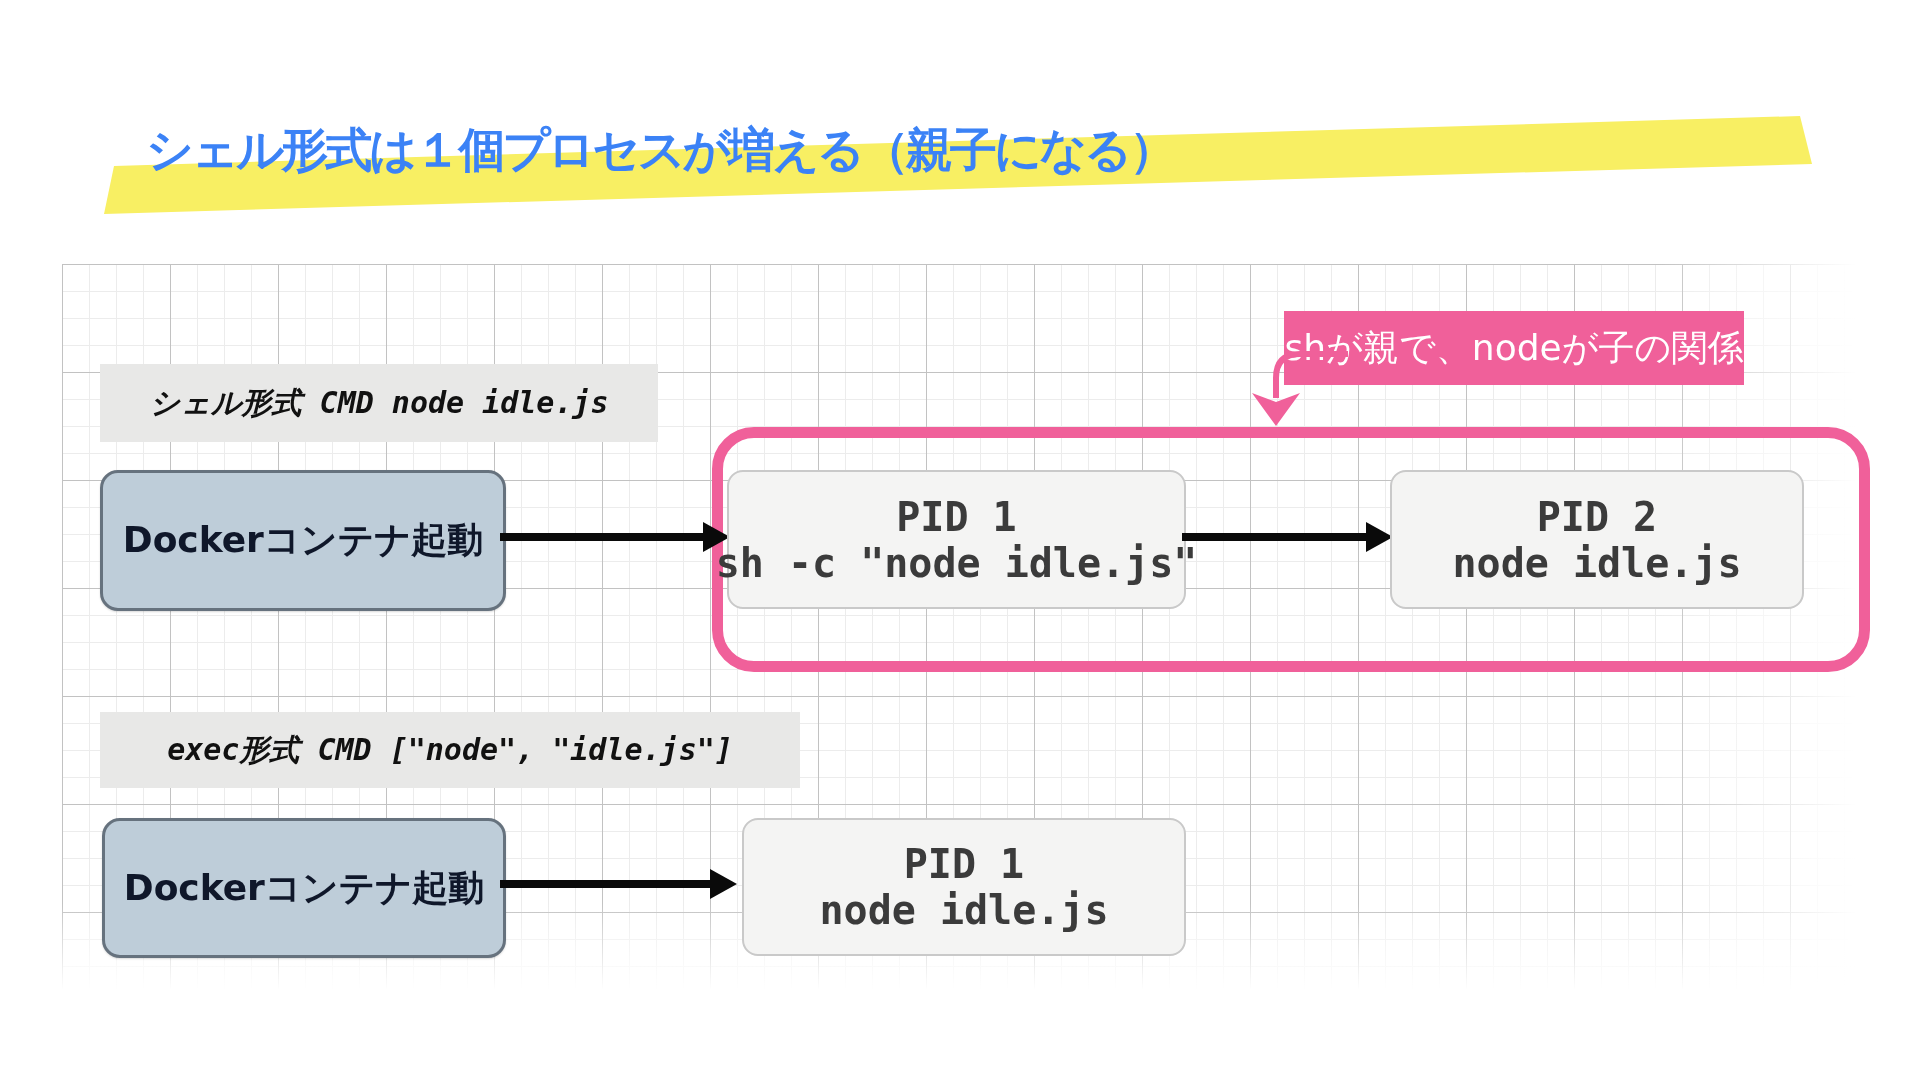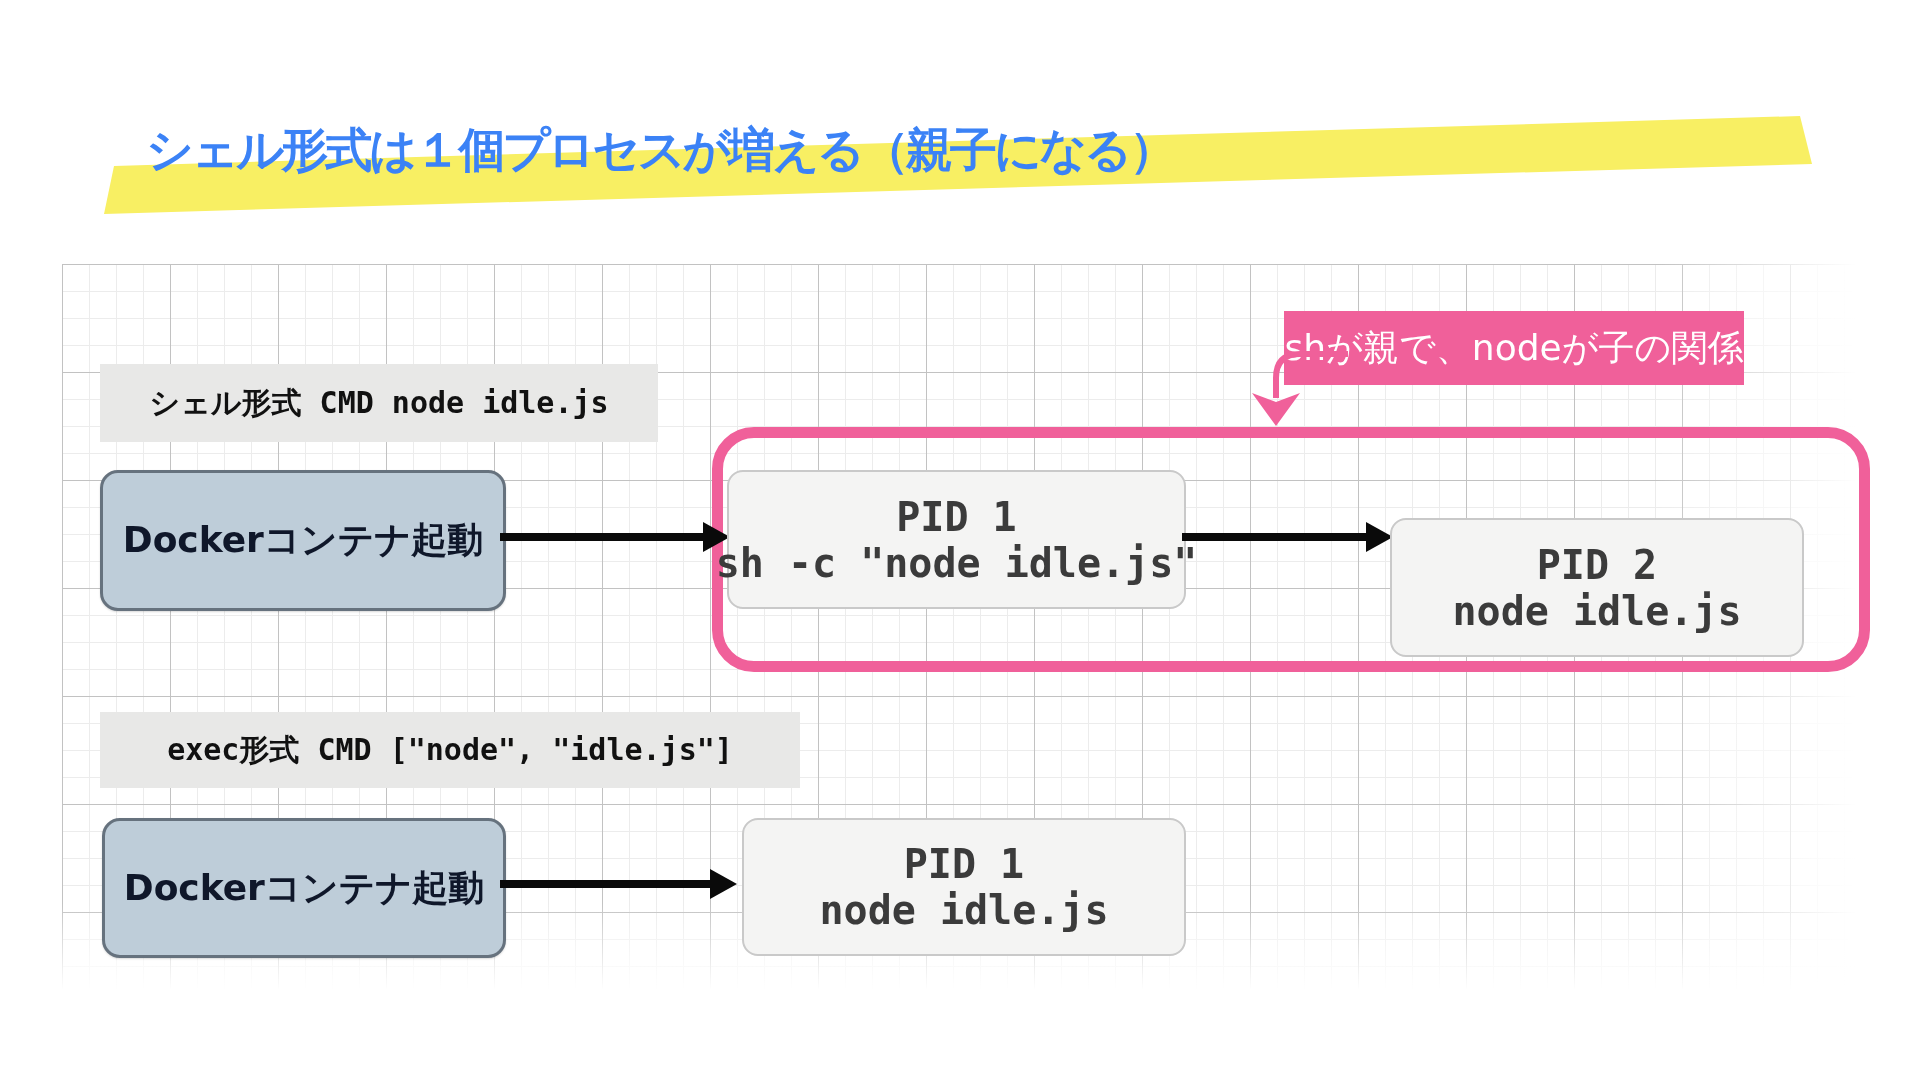--- a/index.html
+++ b/index.html
@@ -33,21 +33,21 @@
     background:
       linear-gradient(to right, rgba(255,255,255,0) 88%, #ffffff 99%),
       linear-gradient(to bottom, rgba(255,255,255,0) 88%, #ffffff 100%);
   }
 
   
   .mono{font-family:"DejaVu Sans Mono","Liberation Mono",monospace;}
   .section-label{
     position:absolute;z-index:3;display:flex;align-items:center;justify-content:center;
     background:var(--label-bg,#E8E8E7);color:var(--text-dark,#111);
-    font-weight:700;font-size:30px;white-space:nowrap;
+    font-weight:700;font-size:30px;white-space:nowrap;font-style:italic;
   }
   .docker-node{
     position:absolute;z-index:3;display:flex;align-items:center;justify-content:center;
     background:var(--docker-fill,#BECDD9);
     border:3px solid var(--docker-border,#66727E);
     border-radius:18px;color:#0f172a;font-weight:700;font-size:36px;white-space:nowrap;
     box-shadow:0 1px 2px rgba(0,0,0,0.15);
   }
   .process-node{
     position:absolute;z-index:3;display:flex;flex-direction:column;align-items:center;justify-content:center;
@@ -63,21 +63,21 @@
     border-top:15px solid transparent;border-bottom:15px solid transparent;
     border-left:27px solid var(--arrow-black,#0a0a0a);
   }
 
   
   .label-shell{left:100px;top:364px;width:558px;height:78px;}
   .docker-1{left:100px;top:470px;width:400px;height:135px;}
   .arrow-1{left:500px;top:533px;} .arrow-1 .shaft{width:205px;} .arrow-1 .head{left:203px;}
   .pid1-shell{left:727px;top:470px;width:455px;height:135px;}
   .arrow-2{left:1182px;top:533px;} .arrow-2 .shaft{width:186px;} .arrow-2 .head{left:184px;}
-  .pid2-shell{left:1390px;top:470px;width:410px;height:135px;margin-top:48px;}
+  .pid2-shell{left:1390px;top:470px;width:410px;height:135px;}
   .parent-child-outline{
     position:absolute;left:712px;top:427px;width:1136px;height:223px;z-index:2;
     border:11px solid var(--pink,#F0609A);border-radius:42px;background:transparent;
   }
   .callout{
     position:absolute;left:1284px;top:311px;width:460px;height:74px;z-index:4;
     display:flex;align-items:center;justify-content:center;
     background:var(--pink,#F0609A);color:#ffffff;font-size:36px;font-weight:500;white-space:nowrap;
   }
   .callout-connector{position:absolute;left:0;top:0;z-index:4;pointer-events:none;}

